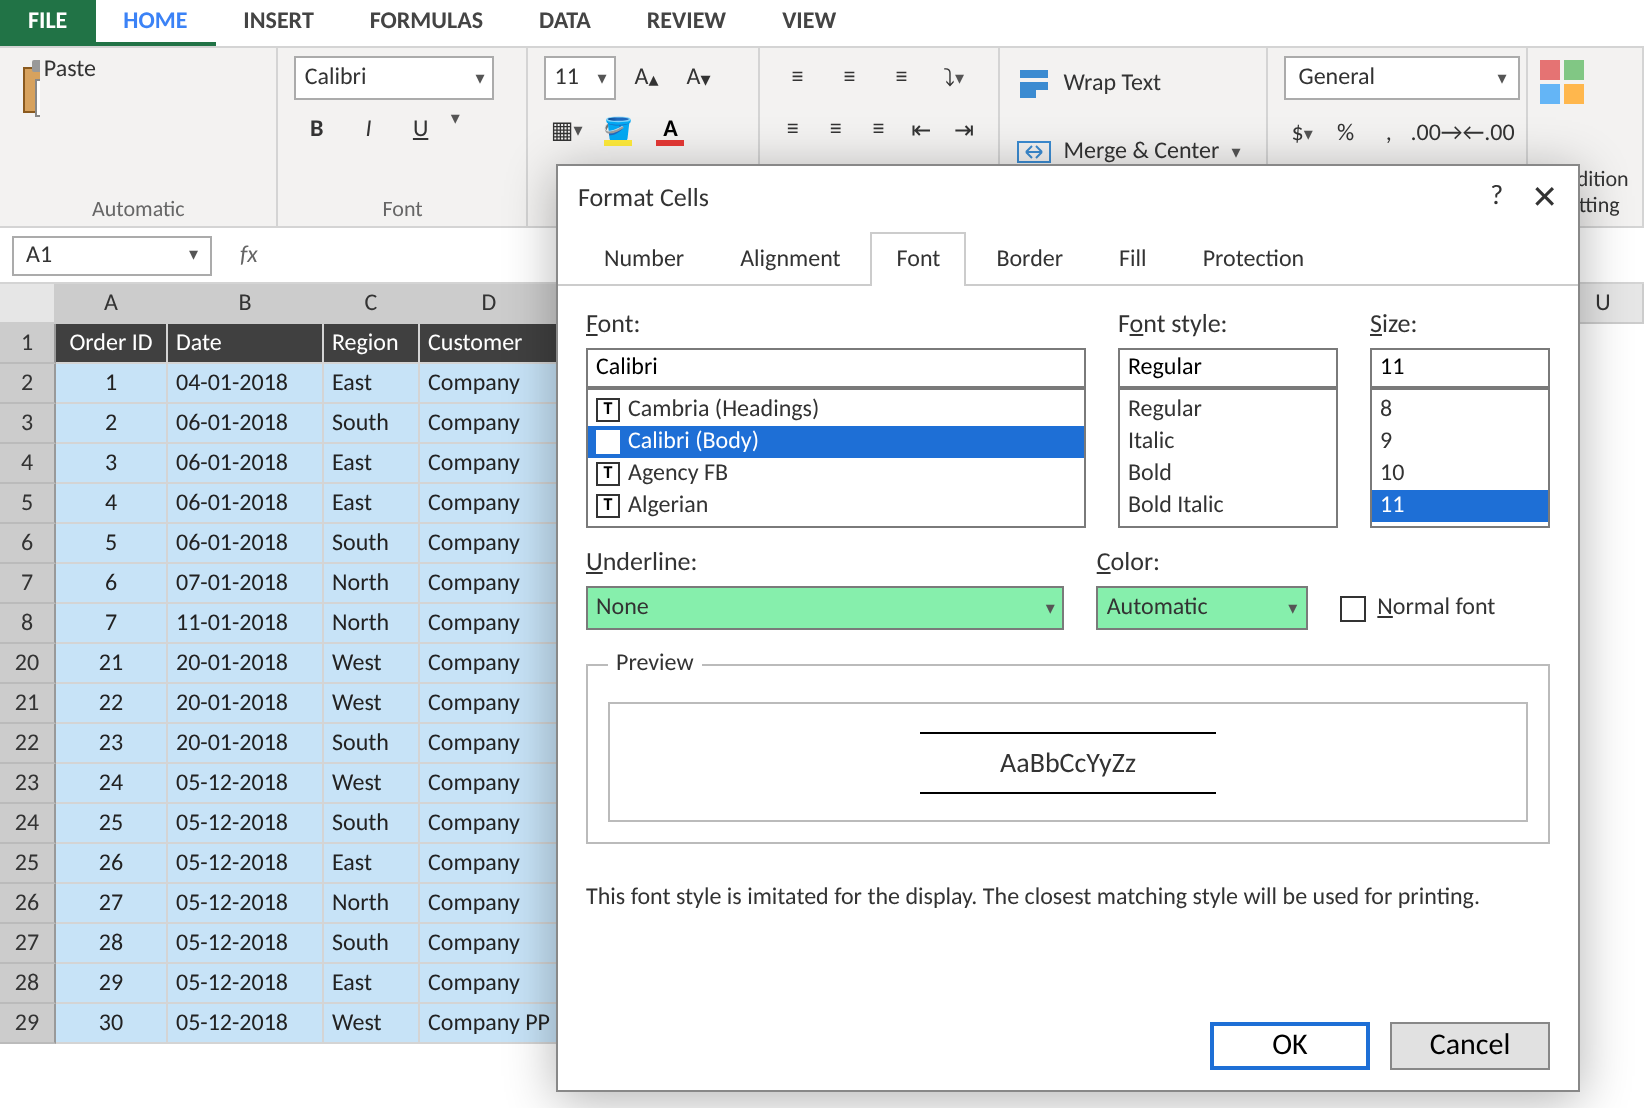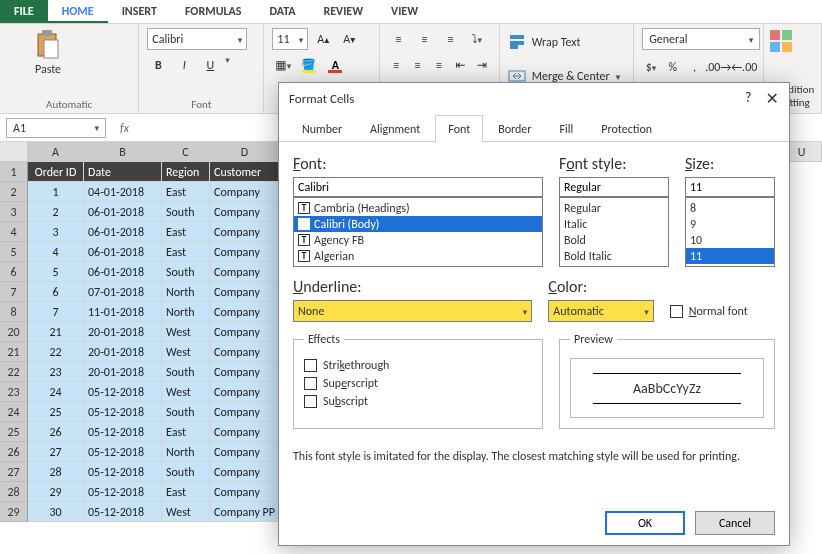--- a/index.html
+++ b/index.html
@@ -10,21 +10,21 @@
 .menubar .file { background: #217346; color: #fff; padding: 4px 14px; font-size: 12px; }
 .menubar .tab { padding: 4px 14px; font-size: 12px; color: #444; cursor: pointer; }
 .menubar .tab.active { color: #3b82f6; border-bottom: 2px solid #217346; }
 
 
 .ribbon { display: flex; height: 90px; background: #f3f2f1; border-bottom: 1px solid #d4d4d4; }
 .ribbon-group { border-right: 1px solid #d4d4d4; padding: 4px 8px 2px 8px; display: flex; flex-direction: column; justify-content: space-between; }
 .ribbon-group .label { text-align: center; font-size: 11px; color: #666; margin-top: 2px; }
 .clipboard-group { width: 145px; }
 .clipboard-body { display: flex; gap: 6px; }
-.paste-btn { display: flex; flex-direction: column; align-items: center; gap: 2px; width: 40px; margin-left: 20px; }
+.paste-btn { display: flex; flex-direction: row; align-items: flex-start; gap: 2px; width: 40px; }
 .clipboard-side { display: flex; flex-direction: column; gap: 2px; font-size: 12px; }
 .clipboard-side span { display: flex; align-items: center; gap: 4px; cursor: pointer; }
 
 .font-group { width: 130px; }
 .font-row { display: flex; gap: 4px; margin-bottom: 4px; }
 .font-name-box { border: 1px solid #ababab; background: #fff; height: 22px; width: 100px; padding: 2px 4px; display: flex; align-items: center; justify-content: space-between; }
 .font-size-box { border: 1px solid #ababab; background: #fff; height: 22px; width: 36px; padding: 2px 4px; display: flex; align-items: center; justify-content: space-between;}
 .icon-btn { width: 22px; height: 22px; display: inline-flex; align-items: center; justify-content: center; cursor: pointer; border: 1px solid transparent; }
 
 .align-group { width: 120px; }
@@ -60,40 +60,40 @@
 .dialog { position: absolute; left: 278px; top: 82px; width: 512px; height: 464px; background: #fff; border: 1px solid #888; box-shadow: 0 4px 24px rgba(0,0,0,.3); display:flex; flex-direction:column;}
 .dlg-title { display: flex; justify-content: space-between; align-items: center; padding: 6px 10px; font-size: 13px; }
 .dlg-title .icons { display: flex; gap: 14px; }
 .dlg-tabs { display: flex; border-bottom: 1px solid #ccc; padding: 0 10px; gap: 2px; }
 .dlg-tab { padding: 6px 12px; font-size: 12px; border: 1px solid transparent; border-bottom: none; cursor: pointer; position: relative; top: 1px; }
 .dlg-tab.active { border-color: #ccc; background: #fff; }
 
 .dlg-body { padding: 12px 14px; flex: 1; }
 .dlg-row { display: flex; gap: 16px; }
 .dlg-col { display: flex; flex-direction: column; }
-.dlg-label { font-size: 16px; margin-bottom: 4px; }
+.dlg-label { font-size: 13px; margin-bottom: 4px; }
 .dlg-label u { text-decoration: underline; }
 .textfield { border: 1px solid #7a7a7a; background: #fff; height: 20px; padding: 2px 4px; font-size: 12px; }
 .listbox { border: 1px solid #7a7a7a; background: #fff; height: 70px; overflow-y: scroll; font-size: 12px; padding-top:2px;}
 .listbox .item { padding: 1px 4px; display: flex; align-items: center; gap: 4px; cursor: pointer; }
 .listbox .item.sel { background: #1e6fd6; color: #fff; }
 .tt-icon { width:12px; height:12px; display:inline-block; background:#fff; border:1px solid #333; color:#000; font-size:9px; font-weight:bold; line-height:10px; text-align:center;}
 .item.sel .tt-icon { border-color:#fff; color:#fff;}
 
-.combo { display:flex; border:1px solid #7a7a7a; background:#fde047; height:22px; align-items:center; justify-content:space-between; padding:0 4px;}
+.combo { display:flex; border:1px solid #7a7a7a; background:#86efac; height:22px; align-items:center; justify-content:space-between; padding:0 4px;}
 .chkline { display:flex; align-items:center; gap:6px; margin:4px 0; font-size:12px;}
 .chkline .chk { width:13px; height:13px; border:1px solid #333; background:#fff;}
 fieldset { border:1px solid #bbb; padding:8px 10px 10px; }
 legend { font-size:12px; padding:0 4px; }
 .preview-box { border:1px solid #bbb; height:60px; display:flex; align-items:center; justify-content:center; font-family: Calibri, sans-serif; font-size:14px; margin-top:4px;}
 .preview-box .txt { border-bottom:1px solid #000; border-top:1px solid #000; padding:6px 40px;}
 .dlg-note { font-size:12px; margin-top:20px; }
 
 .dlg-buttons { display:flex; justify-content:flex-end; gap:10px; padding:10px 14px;}
-.btn { min-width:80px; height:24px; border:1px solid #888; background:#e1e1e1; font-size:12px; cursor:pointer;}
+.btn { min-width:80px; height:24px; border:1px solid #888; background:#e1e1e1; font-size:15px; cursor:pointer;}
 .btn.primary { border:2px solid #1e6fd6; background:#fff; }
 
 .chev { font-size:9px; color:#555; }
 .scissors::before{content:"\2702";}
 .copyic::before{content:"\1F4C4";}
 .brush::before{content:"\1F58C";}
 .close-x { font-size:16px; cursor:pointer; }
 .help-q { font-size:14px; cursor:pointer; }
 </style>
 </head>
@@ -495,35 +495,20 @@
       </div>
       <div class="dlg-col" style="width:110px; justify-content:flex-end">
         <label class="chkline">
             <span class="chk"></span>
             <span><u>N</u><span>ormal font</span></span>
           </label>
       </div>
     </div>
 
     <div class="dlg-row" style="margin-top:10px; gap:16px">
-      <fieldset style="width:250px">
-        <legend>Effects</legend>
-        <label class="chkline">
-            <span class="chk"></span>
-            <span>Stri<u>k</u>ethrough</span>
-          </label>
-        <label class="chkline">
-            <span class="chk"></span>
-            <span>Sup<u>e</u>rscript</span>
-          </label>
-        <label class="chkline">
-            <span class="chk"></span>
-            <span>Su<u>b</u>script</span>
-          </label>
-      </fieldset>
       <fieldset style="flex:1">
         <legend>Preview</legend>
         <div class="preview-box">
             <span class="txt">AaBbCcYyZz</span>
           </div>
       </fieldset>
     </div>
 
     <div class="dlg-note">This font style is imitated for the display.  The closest matching style will be used for printing.</div>
   </div>

